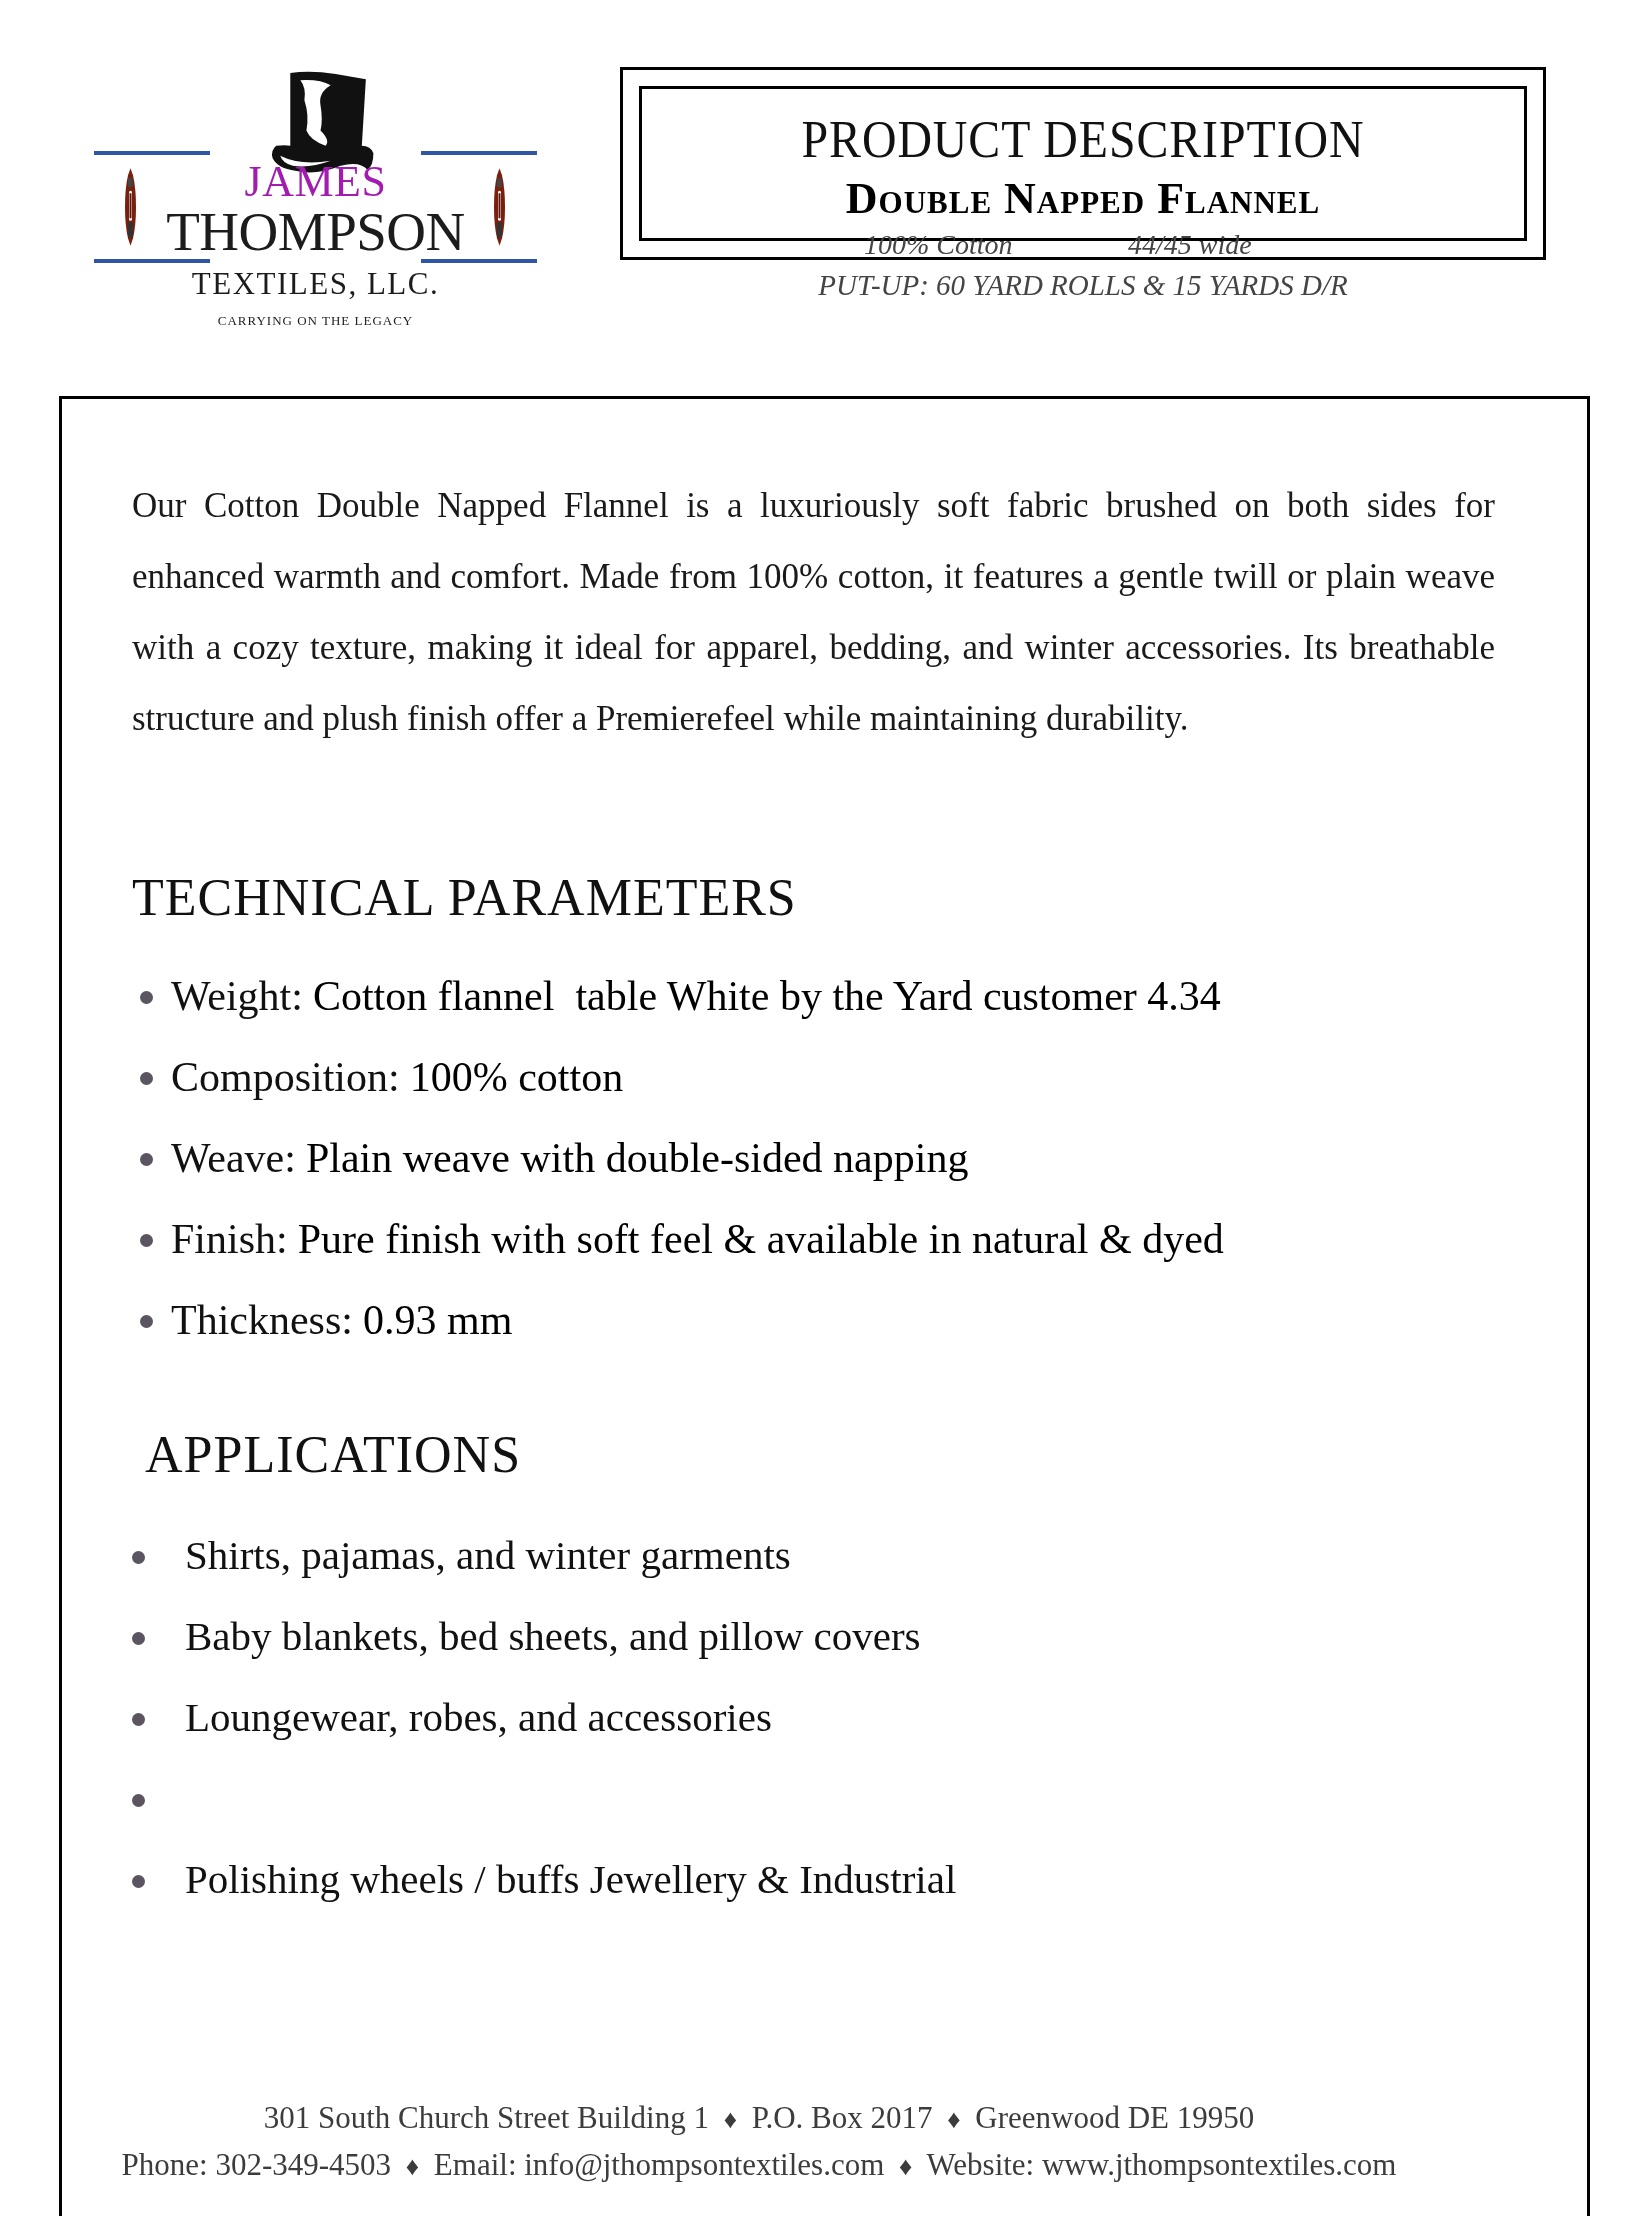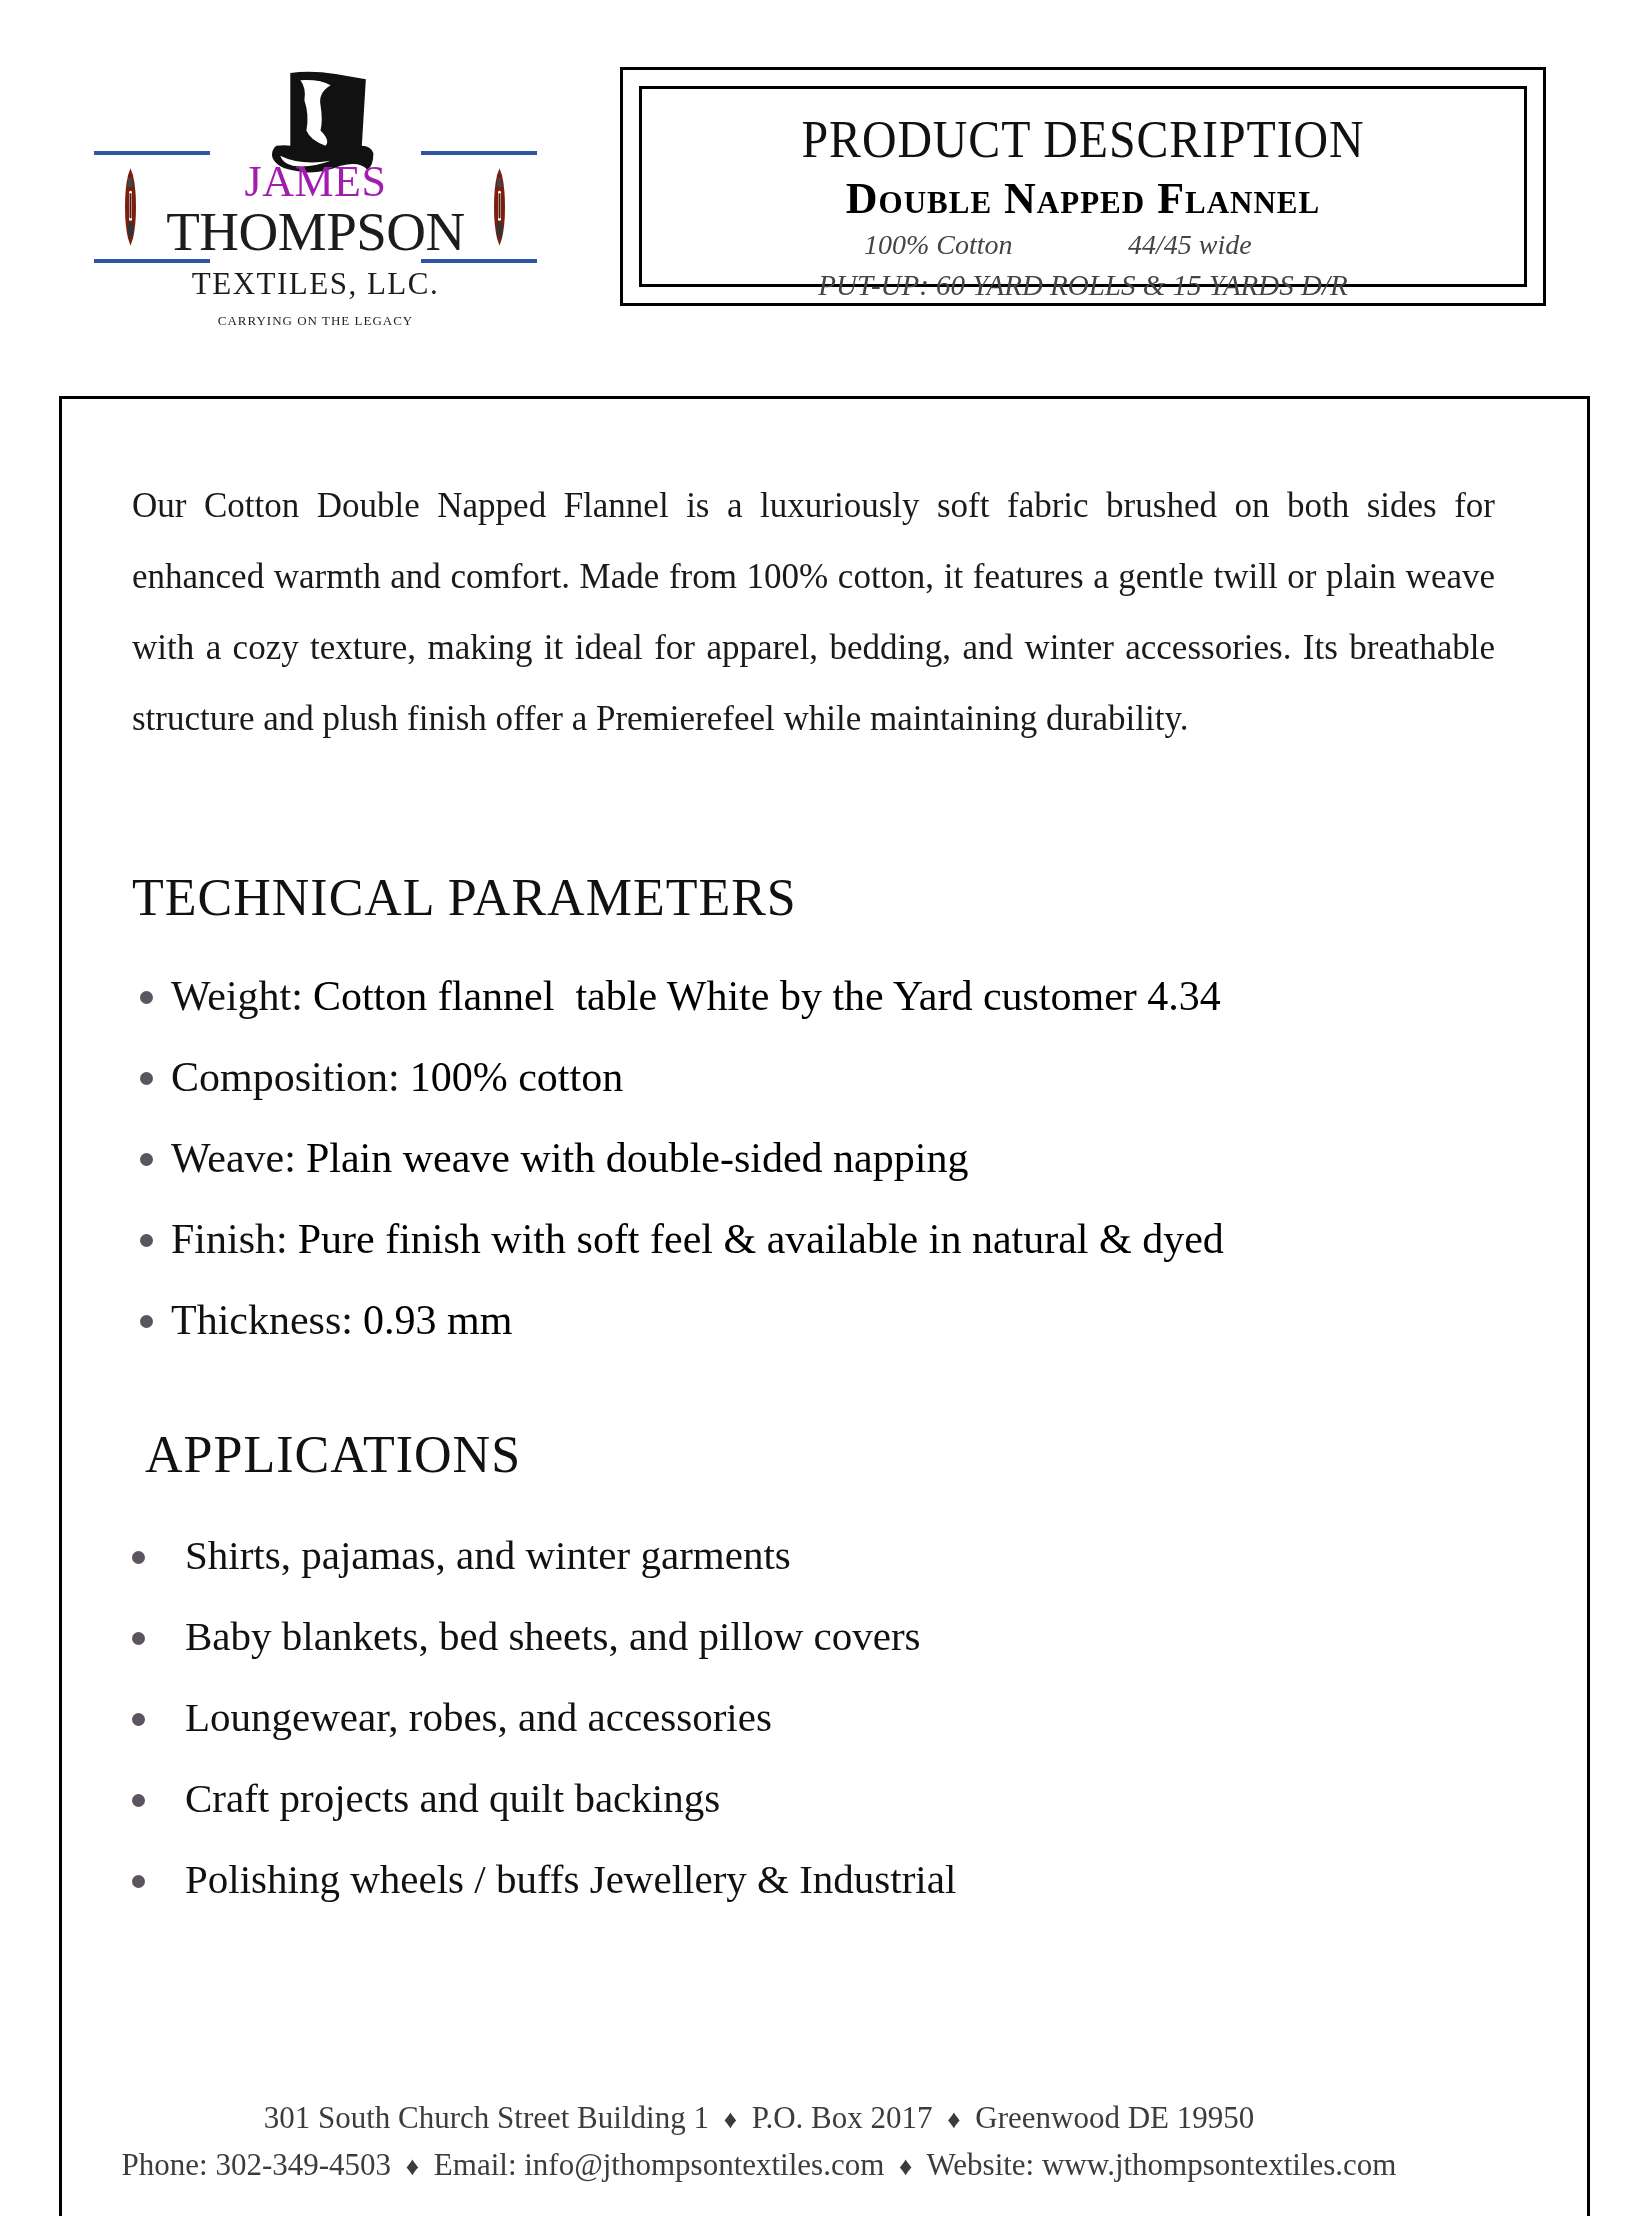--- a/index.html
+++ b/index.html
@@ -15,21 +15,21 @@
   .logo .rule.br { left: 345px; top: 209px; width: 116px; }
   .logo .shuttle { position: absolute; width: 13px; height: 78px; top: 118px; }
   .logo .shuttle.left { left: 48px; }
   .logo .shuttle.right { left: 417px; }
   .logo .name1 { position: absolute; left: 0; width: 479px; top: 108px; text-align: center; font-size: 44px; line-height: 48px; letter-spacing: 0.5px; color: #a21caf; }
   .logo .name2 { position: absolute; left: 0; width: 479px; top: 154px; text-align: center; font-size: 55px; line-height: 55px; letter-spacing: -0.5px; color: #1c1c1c; }
   .logo .name3 { position: absolute; left: 0; width: 479px; top: 216px; text-align: center; font-size: 31px; line-height: 35px; letter-spacing: 1.5px; color: #1c1c1c; }
   .logo .tagline { position: absolute; left: 0; width: 479px; top: 263px; text-align: center; font-size: 13px; letter-spacing: 1px; color: #222; }
 
   
-  .prod-box { position: absolute; left: 620px; top: 67px; width: 926px; height: 239px; border: 3px solid #000; box-sizing: border-box; }
+  .prod-box { position: absolute; left: 620px; top: 67px; width: 926px; height: 193px; border: 3px solid #000; box-sizing: border-box; }
   .prod-inner { position: absolute; left: 16px; top: 16px; right: 16px; bottom: 16px; border: 3px solid #000; }
   .prod-title { position: absolute; left: 0; right: 0; top: 23px; text-align: center; font-size: 52px; line-height: 55px; letter-spacing: 1px; color: #111; transform: scaleX(0.92); }
   .prod-name { position: absolute; left: 0; right: 0; top: 86px; text-align: center; font-size: 44px; line-height: 48px; font-weight: bold; font-variant: small-caps; letter-spacing: 1px; color: #000; }
   .prod-spec { position: absolute; top: 140px; font-size: 28px; font-style: italic; color: #444; }
   .prod-spec.cotton { left: 222px; }
   .prod-spec.width { left: 486px; }
   .prod-putup { position: absolute; left: 0; right: 0; top: 180px; text-align: center; font-size: 29px; font-style: italic; color: #444; letter-spacing: 0px; }
 
   
   .main-frame { position: absolute; left: 59px; top: 396px; width: 1531px; height: 2090px; border: 3px solid #000; box-sizing: border-box; }
@@ -139,21 +139,20 @@
     <li class="app-item">
       <span class="bullet"></span>
       <span>Baby blankets, bed sheets, and pillow covers</span>
     </li>
     <li class="app-item">
       <span class="bullet"></span>
       <span>Loungewear, robes, and accessories</span>
     </li>
     <li class="app-item">
       <span class="bullet"></span>
-      <span>Craft projects and quilt backings</span>
     </li>
     <li class="app-item">
       <span class="bullet"></span>
       <span>Polishing wheels / buffs Jewellery &amp; Industrial</span>
     </li>
   </ul>
 </div>
 
 <div class="footer line1">
   <span>301 South Church Street Building 1</span>

